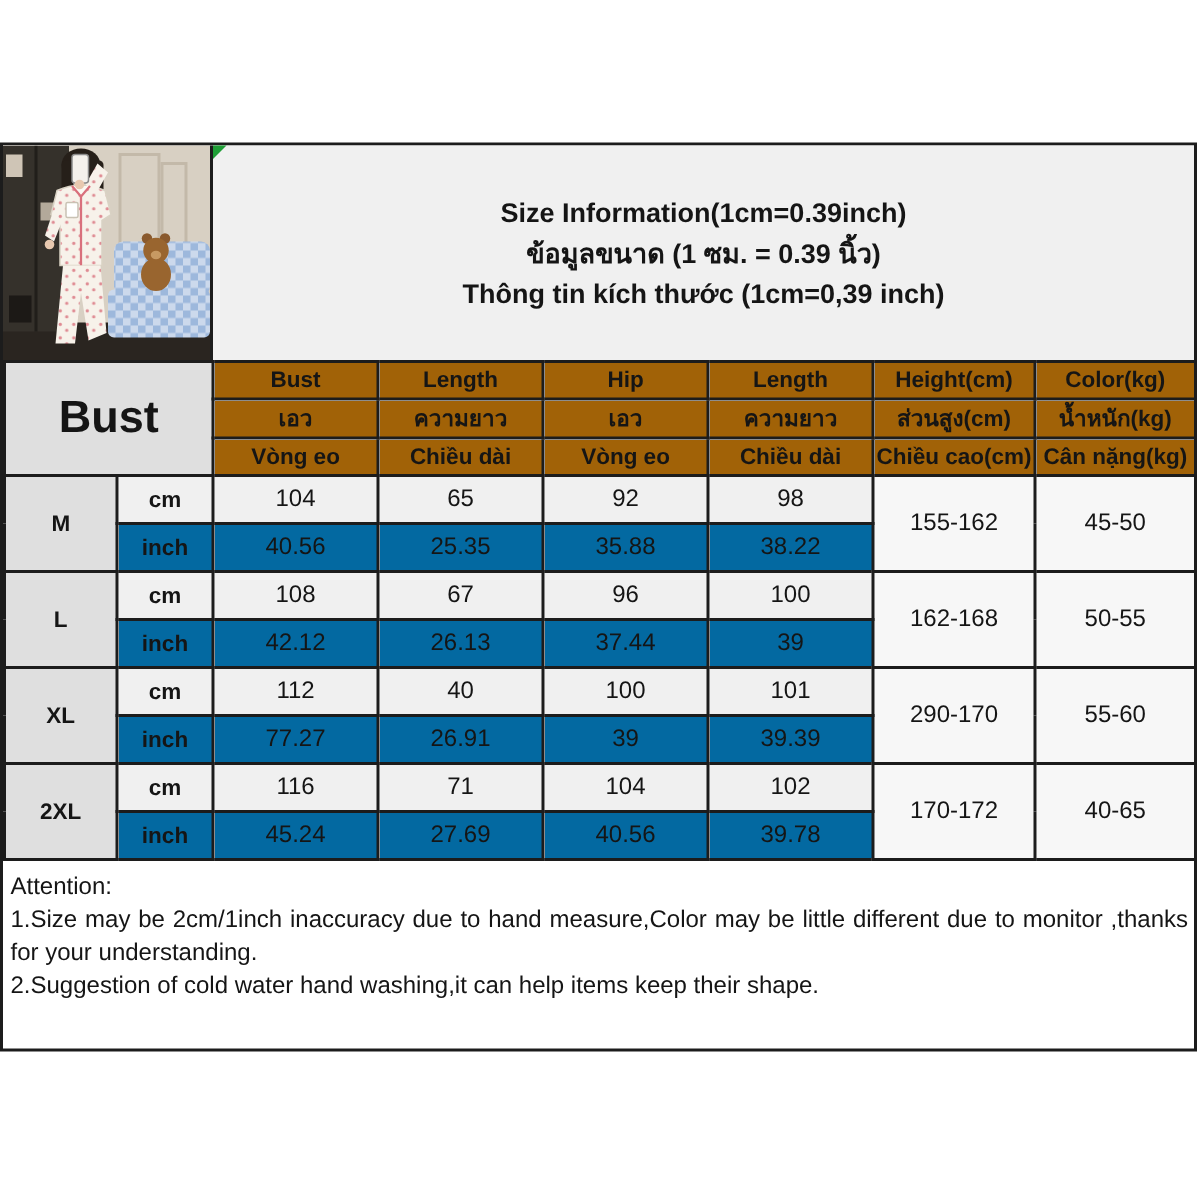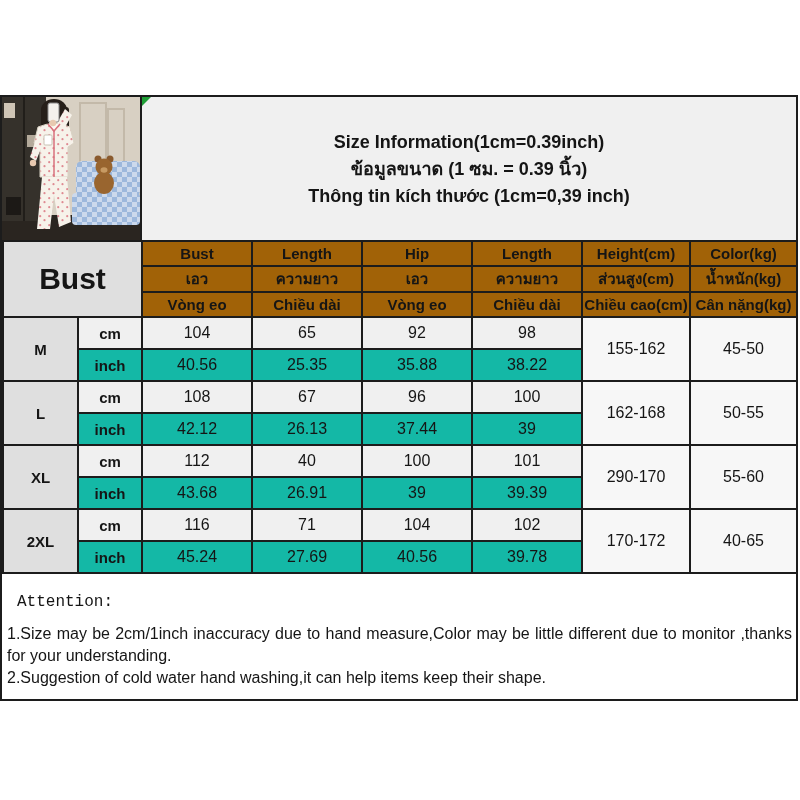--- a/index.html
+++ b/index.html
@@ -56,25 +56,25 @@
     overflow: hidden;
   }
   tr.hdr { height: 25px; }
   tr.data { height: 32px; }
   .size-cell { background: #dfdfdf; font-weight: bold; font-size: 30px; }
   .hd  { background: #a16207; font-weight: bold; font-size: 15px; margin-top: 48px; }
   .size-label { background: #dfdfdf; font-weight: bold; font-size: 15px; }
   .unit { font-weight: bold; font-size: 15px; }
   .val  { font-size: 16px; font-weight: normal; }
   tr.row-cm .unit, tr.row-cm .val { background: #f0f0f0; text-align: center; }
-  tr.row-inch .unit, tr.row-inch .val { background: #14b8a6; margin-top: 28px; }
+  tr.row-inch .unit, tr.row-inch .val { background: #0369a1; margin-top: 28px; }
   .merged { background: #f7f7f7; font-size: 16px; }
   
   .attention { padding: 7px 4px 0 5px; font-size: 16px; line-height: 22px; }
-  .attention .att-head { margin: 10px; font-family: Liberation Mono, monospace; }
+  .attention .att-head { margin: 0; }
   .attention p { margin: 0; text-align: justify; }
 </style>
 </head>
 <body>
 
 <div class="frame">
 
   <div class="top-row">
 
     <div class="photo">
@@ -222,21 +222,21 @@
         <td class="unit">cm</td>
         <td class="val">112</td>
         <td class="val">40</td>
         <td class="val">100</td>
         <td class="val">101</td>
         <td class="merged" rowspan="2">290-170</td>
         <td class="merged" rowspan="2">55-60</td>
       </tr>
       <tr class="data row-inch">
         <td class="unit">inch</td>
-        <td class="val">43.68</td>
+        <td class="val">77.27</td>
         <td class="val">26.91</td>
         <td class="val">39</td>
         <td class="val">39.39</td>
       </tr>
 
       <tr class="data row-cm">
         <td class="size-label" rowspan="2">2XL</td>
         <td class="unit">cm</td>
         <td class="val">116</td>
         <td class="val">71</td>

